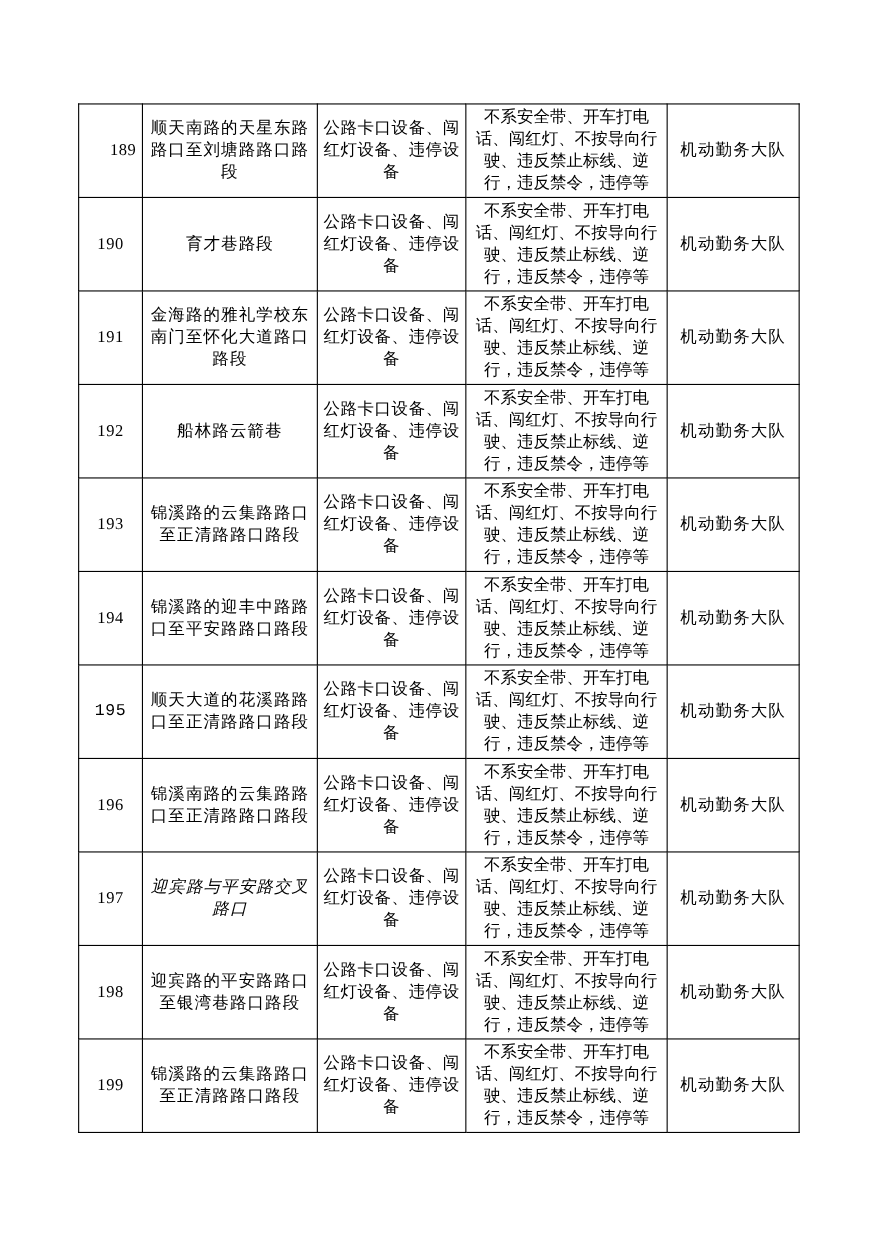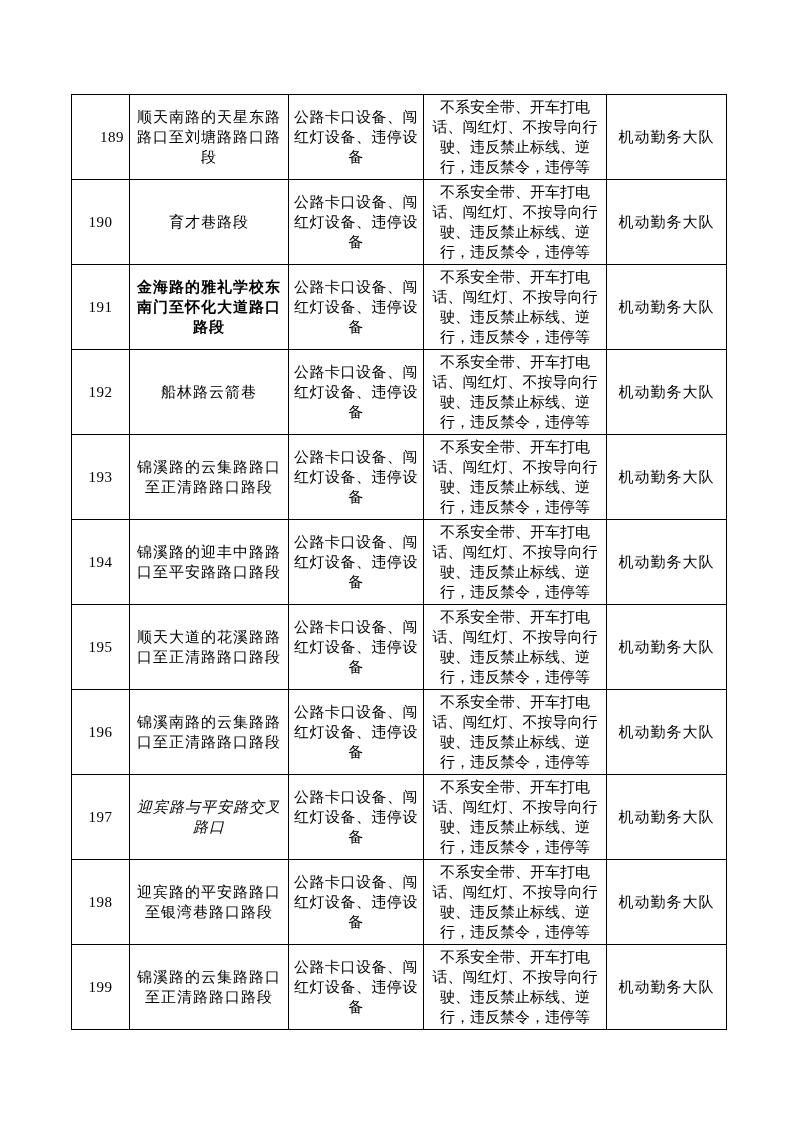--- a/index.html
+++ b/index.html
@@ -86,21 +86,21 @@
   </tr>
         <tr>
     <td class="col-index" style="border-color: rgb(0, 0, 0);">190</td>
     <td class="col-location" style="border-color: rgb(0, 0, 0);">育才巷路段</td>
     <td class="col-equipment" style="border-color: rgb(0, 0, 0);">公路卡口设备、闯红灯设备、违停设备</td>
     <td class="col-violations" style="border-color: rgb(0, 0, 0);">不系安全带、开车打电话、闯红灯、不按导向行驶、违反禁止标线、逆行，违反禁令，违停等</td>
     <td class="col-department" style="border-color: rgb(0, 0, 0);">机动勤务大队</td>
   </tr>
         <tr>
     <td class="col-index" style="border-color: rgb(0, 0, 0);">191</td>
-    <td class="col-location" style="border-color: rgb(0, 0, 0); font-weight: bold;">金海路的雅礼学校东南门至怀化大道路口路段</td>
+    <td class="col-location" style="border-color: rgb(0, 0, 0);">金海路的雅礼学校东南门至怀化大道路口路段</td>
     <td class="col-equipment" style="border-color: rgb(0, 0, 0);">公路卡口设备、闯红灯设备、违停设备</td>
     <td class="col-violations" style="border-color: rgb(0, 0, 0);">不系安全带、开车打电话、闯红灯、不按导向行驶、违反禁止标线、逆行，违反禁令，违停等</td>
     <td class="col-department" style="border-color: rgb(0, 0, 0);">机动勤务大队</td>
   </tr>
         <tr>
     <td class="col-index" style="border-color: rgb(0, 0, 0);">192</td>
     <td class="col-location" style="border-color: rgb(0, 0, 0);">船林路云箭巷</td>
     <td class="col-equipment" style="border-color: rgb(0, 0, 0);">公路卡口设备、闯红灯设备、违停设备</td>
     <td class="col-violations" style="border-color: rgb(0, 0, 0);">不系安全带、开车打电话、闯红灯、不按导向行驶、违反禁止标线、逆行，违反禁令，违停等</td>
     <td class="col-department" style="border-color: rgb(0, 0, 0);">机动勤务大队</td>
@@ -113,21 +113,21 @@
     <td class="col-department" style="border-color: rgb(0, 0, 0);">机动勤务大队</td>
   </tr>
         <tr>
     <td class="col-index" style="border-color: rgb(0, 0, 0);">194</td>
     <td class="col-location" style="border-color: rgb(0, 0, 0);">锦溪路的迎丰中路路口至平安路路口路段</td>
     <td class="col-equipment" style="border-color: rgb(0, 0, 0);">公路卡口设备、闯红灯设备、违停设备</td>
     <td class="col-violations" style="border-color: rgb(0, 0, 0);">不系安全带、开车打电话、闯红灯、不按导向行驶、违反禁止标线、逆行，违反禁令，违停等</td>
     <td class="col-department" style="border-color: rgb(0, 0, 0);">机动勤务大队</td>
   </tr>
         <tr>
-    <td class="col-index" style="border-color: rgb(0, 0, 0);">195</td>
+    <td class="col-index" style="border-color: rgb(0, 0, 0); font-family: Liberation Mono, monospace;">195</td>
     <td class="col-location" style="border-color: rgb(0, 0, 0);">顺天大道的花溪路路口至正清路路口路段</td>
     <td class="col-equipment" style="border-color: rgb(0, 0, 0);">公路卡口设备、闯红灯设备、违停设备</td>
     <td class="col-violations" style="border-color: rgb(0, 0, 0);">不系安全带、开车打电话、闯红灯、不按导向行驶、违反禁止标线、逆行，违反禁令，违停等</td>
     <td class="col-department" style="border-color: rgb(0, 0, 0);">机动勤务大队</td>
   </tr>
         <tr>
     <td class="col-index" style="border-color: rgb(0, 0, 0);">196</td>
     <td class="col-location" style="border-color: rgb(0, 0, 0);">锦溪南路的云集路路口至正清路路口路段</td>
     <td class="col-equipment" style="border-color: rgb(0, 0, 0);">公路卡口设备、闯红灯设备、违停设备</td>
     <td class="col-violations" style="border-color: rgb(0, 0, 0);">不系安全带、开车打电话、闯红灯、不按导向行驶、违反禁止标线、逆行，违反禁令，违停等</td>

